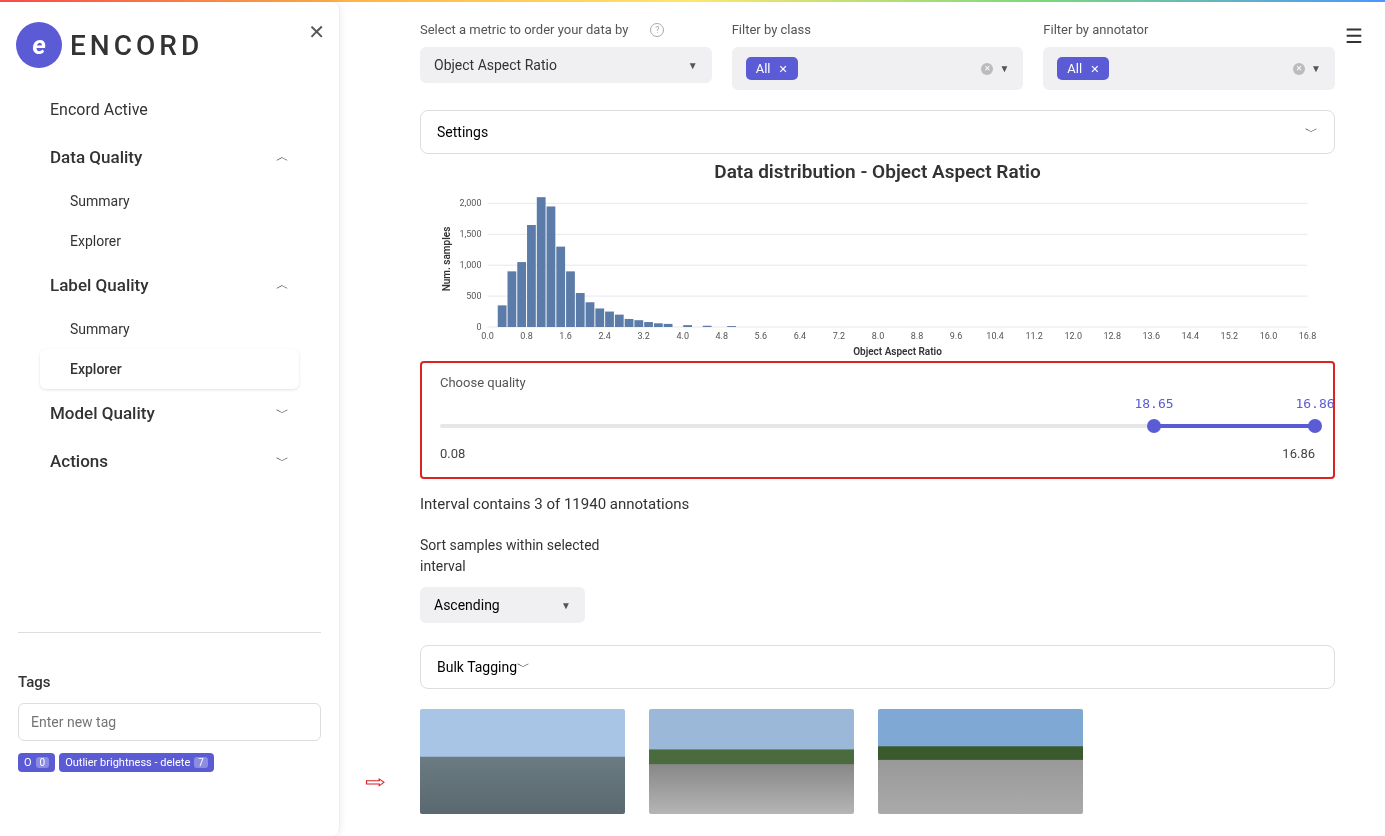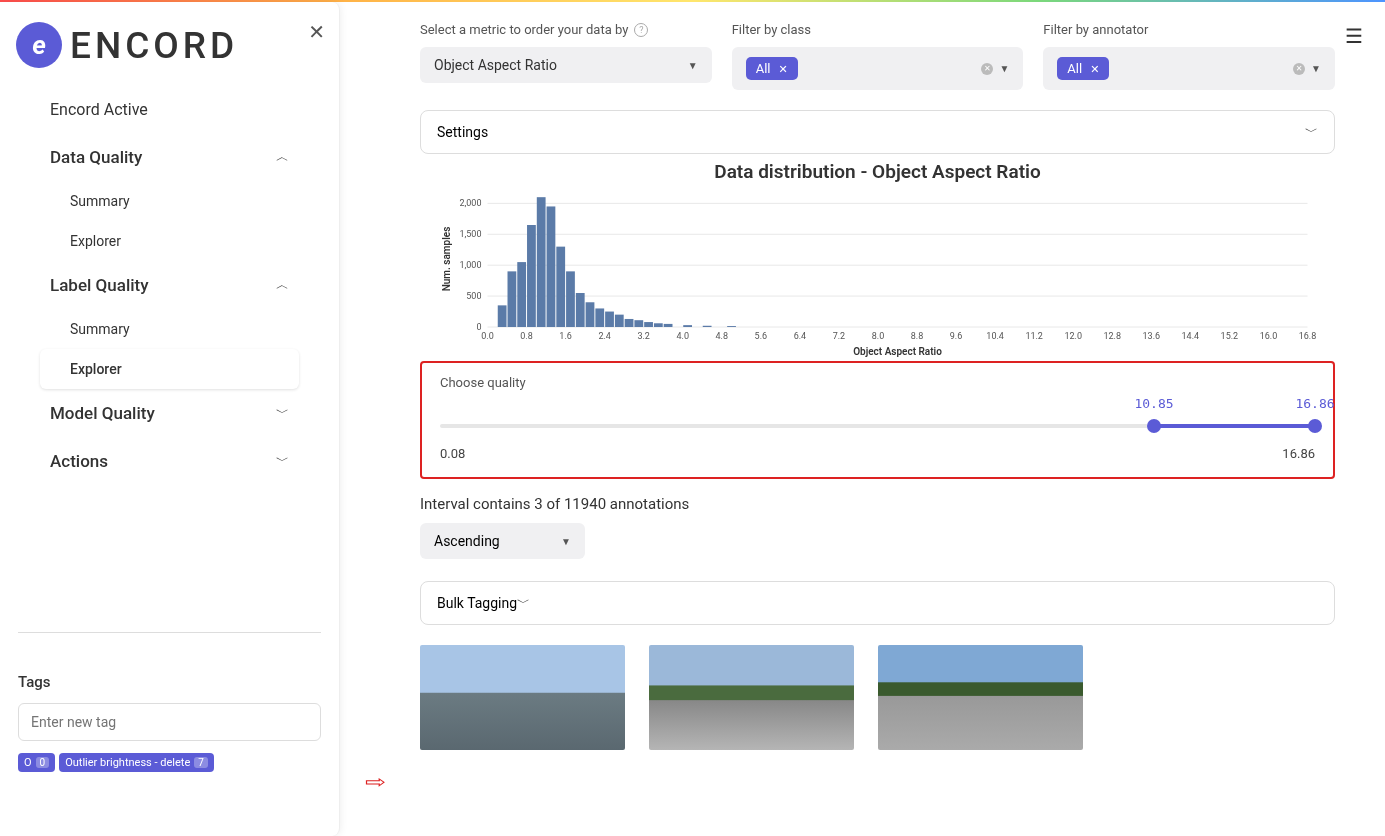--- a/index.html
+++ b/index.html
@@ -2,41 +2,41 @@
 <html><head>
 <meta charset="utf-8">
 <style>
 * { box-sizing: border-box; margin: 0; padding: 0; font-family: -apple-system, BlinkMacSystemFont, "Segoe UI", Roboto, sans-serif; }
 body { background: #fff; width: 1385px; height: 836px; overflow: hidden; position: relative; }
 .top-gradient { height: 2px; background: linear-gradient(to right, #ff4d4d, #ffb347, #ffe66d, #7bd87b, #4d94ff); }
 .app { display: flex; height: 834px; }
 .sidebar { width: 340px; background: #fff; border-right: 1px solid #eee; padding: 12px 10px; position: relative; box-shadow: 0 0 8px rgba(0,0,0,0.08); border-radius: 0 8px 8px 0; }
 .logo-row { display: flex; align-items: center; padding: 8px 6px 18px 6px; }
 .logo-circle { width: 46px; height: 46px; border-radius: 50%; background: #5b5bd6; display: flex; align-items: center; justify-content: center; color: #fff; font-size: 26px; font-weight: bold; font-style: italic; }
-.logo-text { font-size: 37px; letter-spacing: 4px; font-weight: 500; margin-left: 8px; color: #333; }
+.logo-text { font-size: 28px; letter-spacing: 4px; font-weight: 500; margin-left: 8px; color: #333; }
 .close-x { position: absolute; right: 14px; top: 18px; font-size: 20px; color: #555; cursor: pointer; }
 .nav { padding: 0 30px; }
 .nav-item { padding: 14px 10px; font-size: 16px; color: #333; cursor: pointer; display: flex; justify-content: space-between; align-items: center; text-align: center; }
 .nav-item.section { font-weight: 500; font-size: 17px; }
 .nav-sub { padding: 12px 10px 12px 30px; font-size: 14px; color: #333; cursor: pointer; border-radius: 6px; }
 .nav-sub.active { background: #fff; box-shadow: 0 1px 3px rgba(0,0,0,0.12); font-weight: 500; }
 .chevron { font-size: 13px; color: #444; }
 .tags-section { position: absolute; bottom: 64px; left: 10px; right: 10px; padding: 0 8px; }
 .tags-hr { border: none; border-top: 1px solid #ddd; margin-bottom: 40px; }
 .tags-title { font-size: 15px; font-weight: 500; color: #333; margin-bottom: 12px; }
 .tag-input { width: 100%; padding: 10px 12px; border: 1px solid #ddd; border-radius: 6px; font-size: 14px; color: #888; }
 .tag-badges { margin-top: 12px; display: flex; gap: 4px; }
 .tag-badge { background: #5b5bd6; color: #fff; font-size: 11px; padding: 3px 6px; border-radius: 4px; display: inline-flex; align-items: center; gap: 4px; }
 .tag-badge .count { background: rgba(255,255,255,0.3); padding: 0 4px; border-radius: 3px; font-size: 10px; }
 
 .main { flex: 1; padding: 20px 50px 0 80px; overflow-y: auto; position: relative; }
 .hamburger { position: absolute; right: 22px; top: 22px; font-size: 20px; color: #333; cursor: pointer; }
 .filter-row { display: flex; gap: 20px; align-items: flex-start; }
 .filter-block { flex: 1; }
-.filter-label { font-size: 13px; color: #555; margin-bottom: 10px; display: flex; align-items: center; gap: 6px; }
+.filter-label { font-size: 13px; color: #555; margin-bottom: 10px; display: flex; align-items: center; gap: 22px; }
 .help-icon { width: 14px; height: 14px; border: 1px solid #aaa; border-radius: 50%; display: inline-flex; align-items: center; justify-content: center; font-size: 9px; color: #aaa; }
 .dropdown { background: #f0f0f2; border-radius: 6px; padding: 10px 14px; display: flex; justify-content: space-between; align-items: center; font-size: 14px; color: #333; cursor: pointer; }
 .caret { font-size: 10px; color: #555; }
 .pill { background: #5b5bd6; color: #fff; padding: 4px 10px; border-radius: 5px; font-size: 13px; display: inline-flex; align-items: flex-end; gap: 8px; }
 .pill .x { font-size: 11px; cursor: pointer; }
 .dropdown .trailing { display: flex; align-items: center; gap: 6px; color: #888; font-size: 11px; }
 .clear-circle { width: 12px; height: 12px; border-radius: 50%; background: #bbb; color: #fff; display: inline-flex; align-items: center; justify-content: center; font-size: 8px; }
 
 .settings-expander { margin-top: 20px; border: 1px solid #ddd; border-radius: 8px; padding: 12px 16px; display: flex; justify-content: space-between; align-items: center; cursor: pointer; font-size: 14px; }
 
@@ -225,33 +225,34 @@
           <text x="460" y="168" text-anchor="middle" font-size="10" font-weight="600" fill="#333">Object Aspect Ratio</text>
           <text x="12" y="72" text-anchor="middle" font-size="10" font-weight="600" fill="#333" transform="rotate(-90 12 72)">Num. samples</text>
         </svg>
     </div>
 
     <div class="quality-box">
       <div class="quality-label">Choose quality</div>
       <div class="slider-wrap">
         <div class="slider-track"></div>
         <div class="slider-fill" id="slider-fill" style="left: 81.6%; right: 0%;"></div>
-        <div class="slider-valtext" id="low-text" style="left: 81.6%;">10.85</div>
+        <div class="slider-valtext" id="low-text" style="left: 81.6%;">18.65</div>
         <div class="slider-valtext" id="high-text" style="left: 100%;">16.86</div>
         <div class="slider-thumb" id="thumb-low" style="left: calc(81.6% - 7px);"></div>
         <div class="slider-thumb" id="thumb-high" style="left: calc(100% - 7px);"></div>
       </div>
       <div class="slider-minmax">
         <span>0.08</span>
         <span>16.86</span>
       </div>
     </div>
 
     <div class="interval-text">Interval contains 3 of 11940 annotations</div>
 
+    <div class="sort-label">Sort samples within selected interval</div>
     <div class="sort-drop">
       <span>Ascending</span>
       <span class="caret">▼</span>
     </div>
 
     <div class="bulk-expander">
       <span>Bulk Tagging</span>
       <span class="chevron">﹀</span>
     </div>
 

